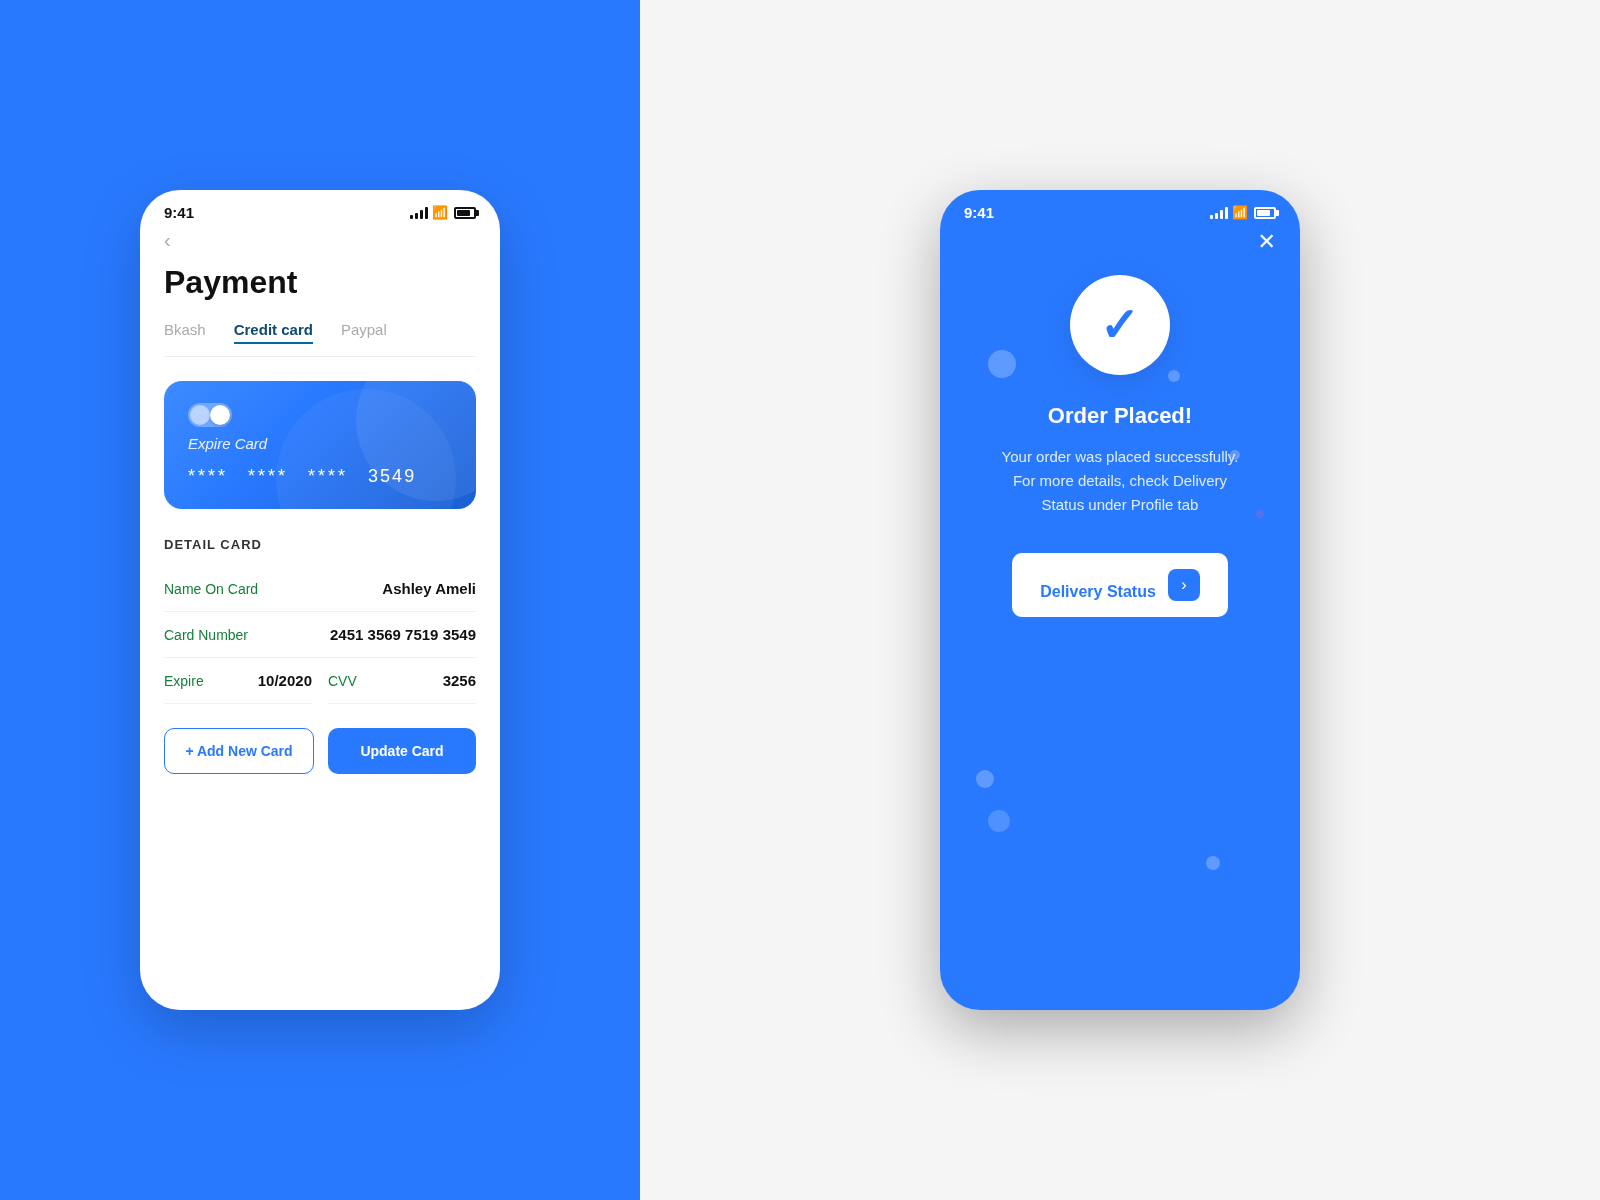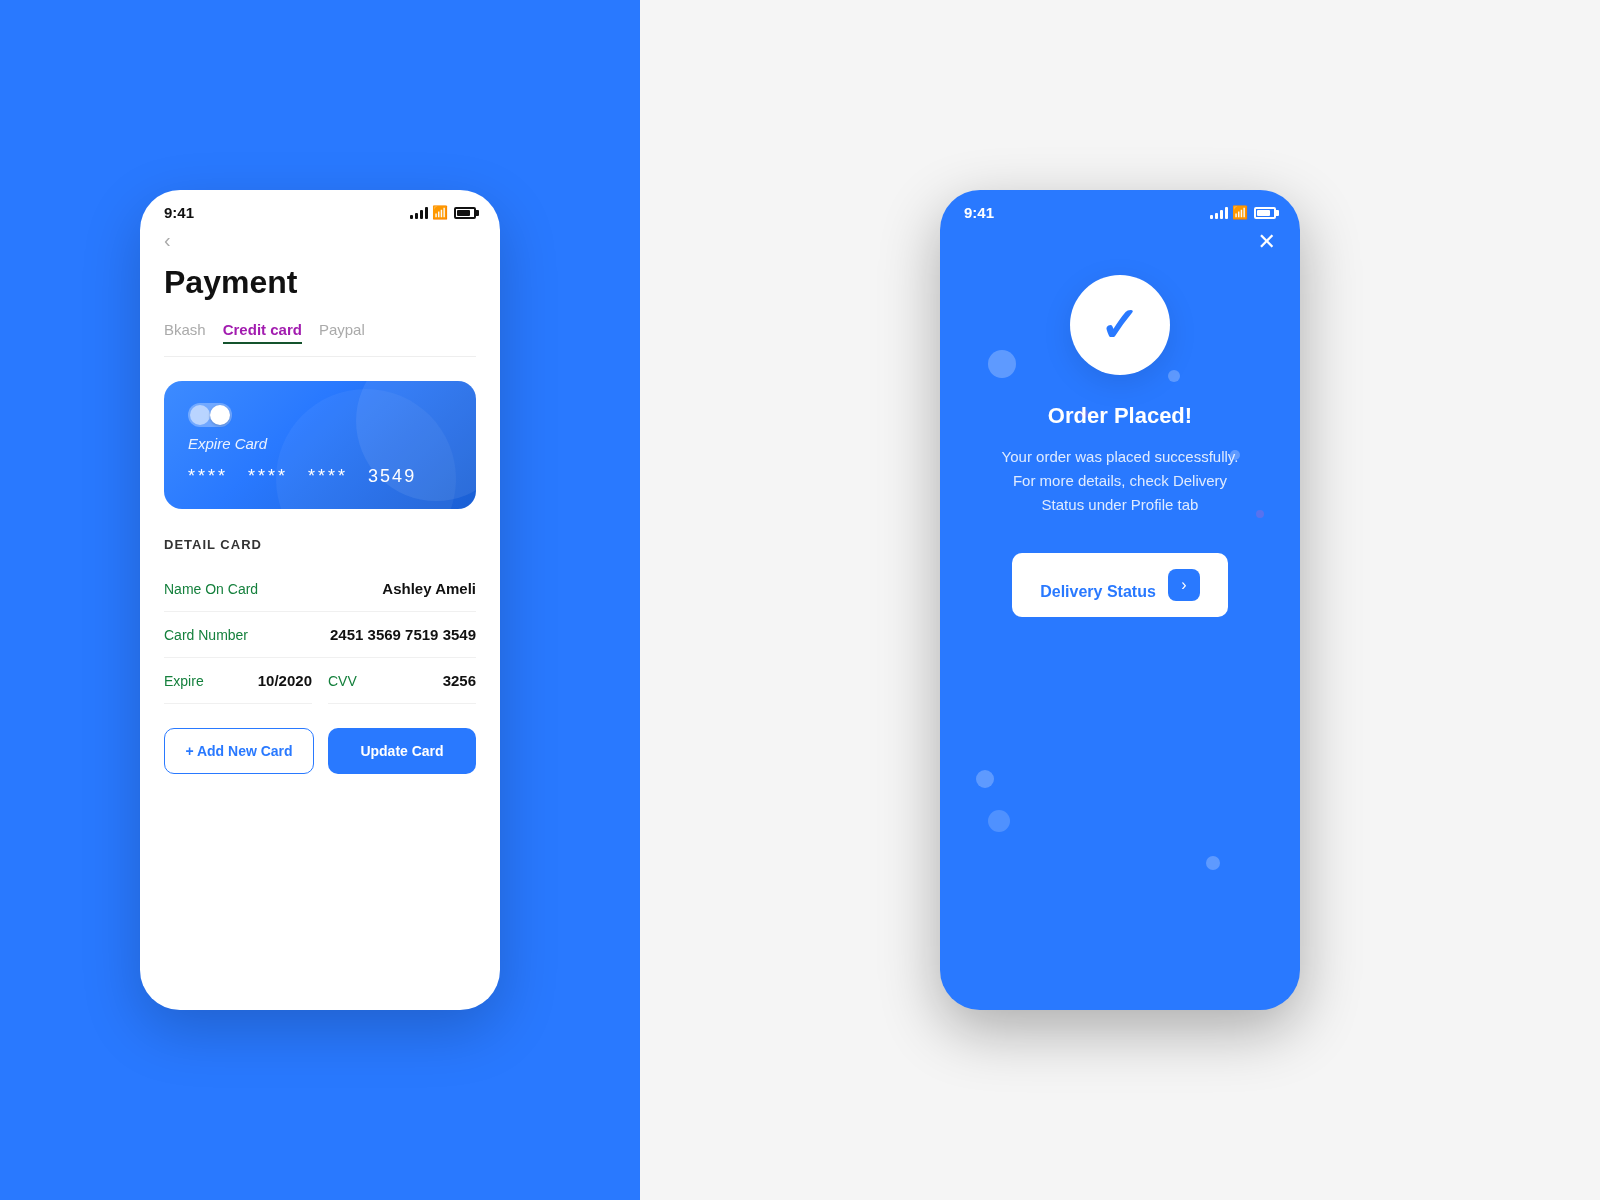--- a/index.html
+++ b/index.html
@@ -139,36 +139,36 @@
     .page-title {
       font-size: 32px;
       font-weight: 700;
       color: #111;
       margin-bottom: 20px;
     }
 
     
     .tabs {
       display: flex;
-      gap: 17px;
+      gap: 28px;
       margin-bottom: 24px;
       border-bottom: 1px solid #eee;
       padding-bottom: 12px;
     }
 
     .tab {
       font-size: 15px;
       color: #aaa;
       cursor: pointer;
       padding-bottom: 4px;
     }
 
     .tab.active {
-      color: #a21caf;
-      border-bottom: 2px solid #14532d;
+      color: #0c4a6e;
+      border-bottom: 2px solid #0369a1;
       font-weight: 600;
     }
 
     
     .credit-card-visual {
       background: linear-gradient(135deg, #3d8bff 0%, #2979FF 40%, #1a5fd4 100%);
       border-radius: 18px;
       padding: 22px 24px;
       margin-bottom: 28px;
       color: white;

